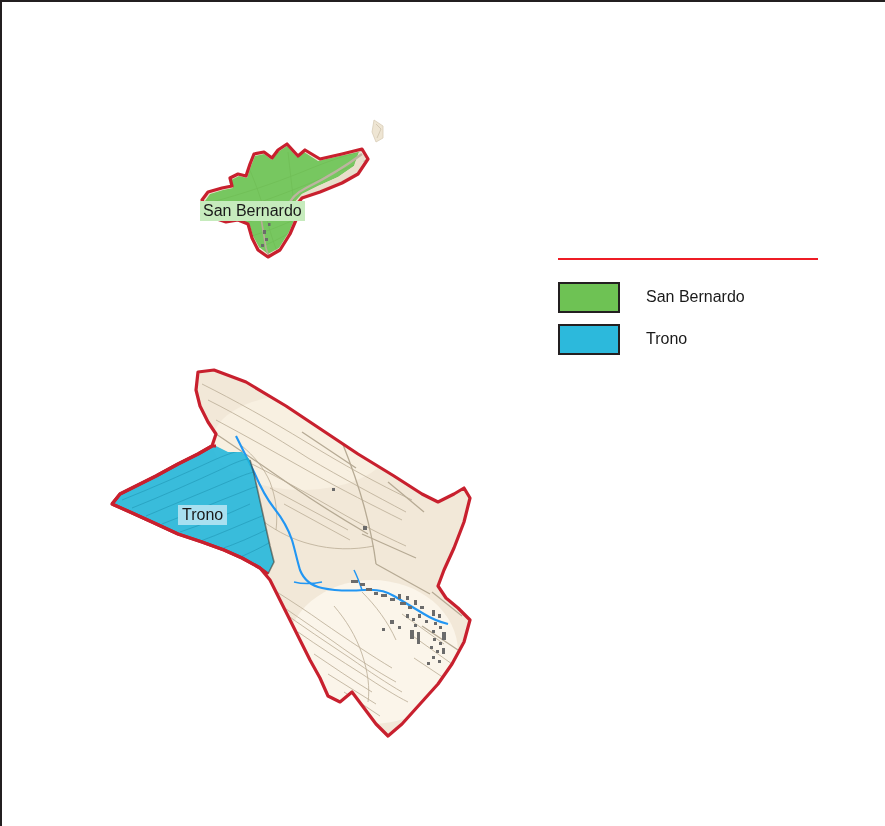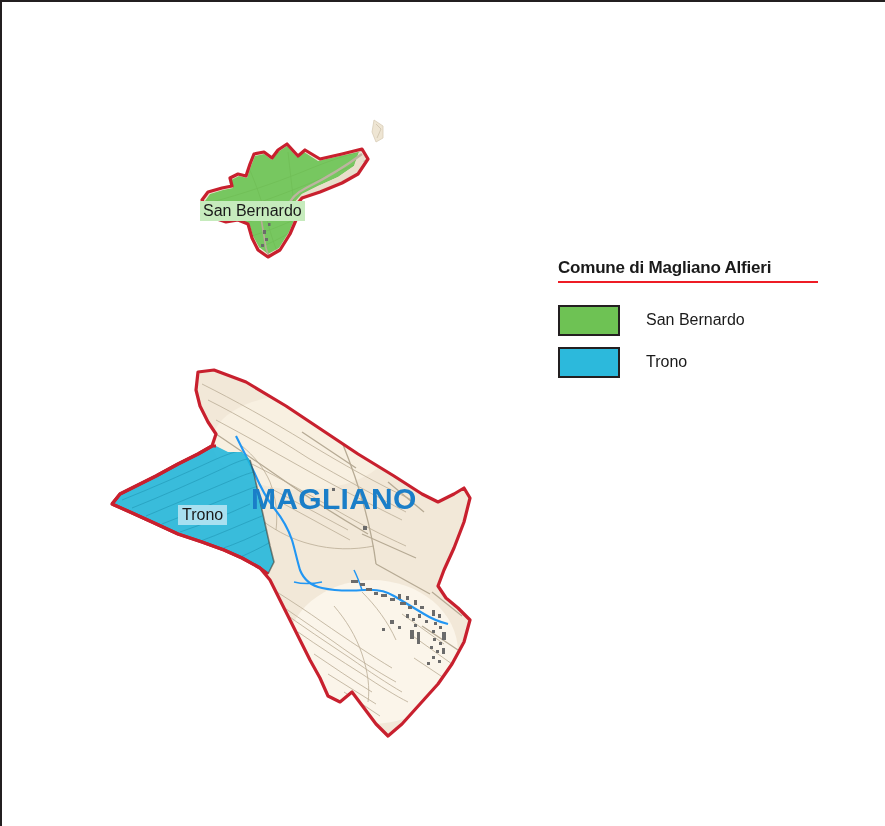--- a/index.html
+++ b/index.html
@@ -329,29 +329,27 @@
                L 386,734 L 374,722 L 362,706 L 350,690 L 338,700 L 326,694
                L 318,676 L 308,658 L 300,642 L 292,626 L 284,610 L 276,594
                L 268,578 L 258,566 L 240,556 L 222,548 L 200,540 L 176,532
                L 150,520 L 128,510 L 110,502 L 118,492 L 134,484 L 154,474
                L 176,462 L 196,452 L 210,444 L 214,432 L 206,420 L 198,404
                L 194,388 Z" fill="none" stroke="#c8202e" stroke-width="3.2" stroke-linejoin="round"></path>
     </g>
   </svg>
 
   <div class="map-label" id="label-magliano">
-    <span>MAGLIANO</span>
   </div>
 
   <div class="map-label" id="label-trono">Trono</div>
 
   <div class="map-label" id="label-sanbernardo">San Bernardo</div>
 
   <div id="legend">
-    <div id="legend-title">Comune di Magliano Alfieri</div>
     <div id="legend-rule"></div>
 
     <div class="legend-row">
       <span class="legend-swatch" style="background: rgb(110, 194, 84);"></span>
       <span class="legend-label">San Bernardo</span>
     </div>
 
     <div class="legend-row">
       <span class="legend-swatch" style="background: rgb(44, 185, 220);"></span>
       <span class="legend-label">Trono</span>

